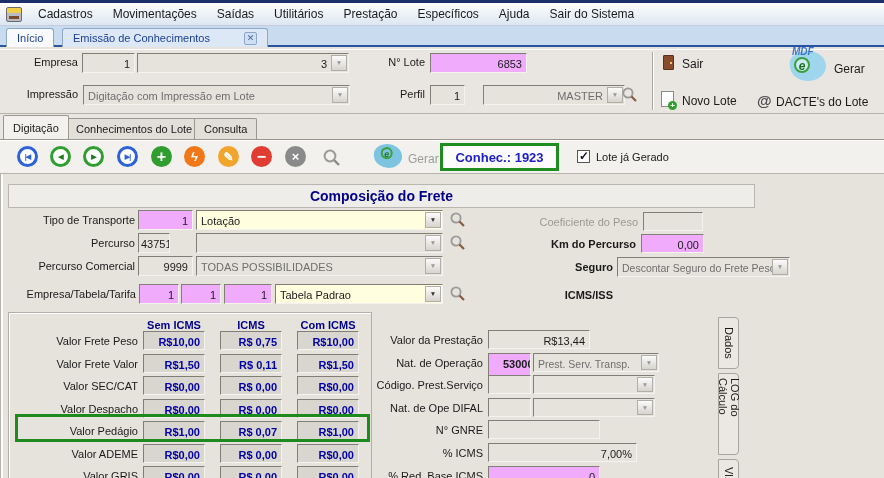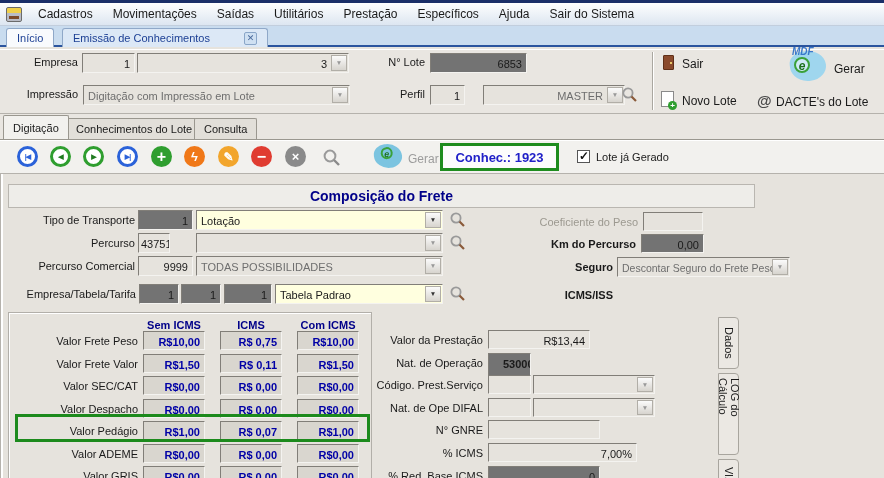--- a/index.html
+++ b/index.html
@@ -28,21 +28,21 @@
   .btab.idle { background:#dce8f6; }
   .tabclose { width:13px; height:13px; border:1px solid #8aa6c8; border-radius:2px; background:#cfe0f2;
               color:#49699c; font-size:9px; line-height:11px; text-align:center; }
 
   
   .hdr { position:absolute; left:0; top:49px; width:884px; height:65px; background:#e9e6e1;
          border-top:1px solid #ffffff; border-bottom:1px solid #b5b2ac; }
   .lbl { position:absolute; font-size:11px; white-space:nowrap; text-align:right; color:#1a1a1a; }
   .lbl.dis { color:#9c9990; }
   .fld { position:absolute; height:20px; border:1px solid; border-color:#817e78 #f4f3f0 #f4f3f0 #817e78;
-         background:#737373; font-size:11px; line-height:16px; padding:2px 4px; white-space:nowrap; overflow:hidden; }
+         background:#f0abfc; font-size:11px; line-height:16px; padding:2px 4px; white-space:nowrap; overflow:hidden; }
   .fld.right { text-align:right; }
   .fld.dis { background:#e6e3dd; }
   .fld.gtxt { color:#6e6e6e; }
   .fld.yellow { background:#ffffdf; }
   .fld.val { background:#d9d6cf; color:#0000a6; text-align:right; font-weight:bold; }
   .fld.small { font-size:10.5px; }
   .combo { padding-right:21px; }
   .arrow { position:absolute; right:1px; top:1px; bottom:1px; width:16px;
            background:linear-gradient(#fbfbfb,#d7d4ce); border:1px solid #b1aea7;
            display:flex; align-items:center; justify-content:center; font-size:6.5px; color:#333; }
@@ -310,20 +310,24 @@
   <div class="lbl" style="left:8px; top:470px; width:130px;">Valor GRIS</div>
   <div class="fld val" style="left:143px; top:466px; width:62px; height:19px;">R$0,00</div>
   <div class="fld val" style="left:220px; top:466px; width:62px; height:19px;">R$ 0,00</div>
   <div class="fld val" style="left:297px; top:466px; width:62px; height:19px;">R$0,00</div>
 
   <div class="lbl" style="left:374px; top:334px; width:109px;">Valor da Prestação</div>
   <div class="fld dis right" style="left:488px; top:330px; width:102px; height:19px;">R$13,44</div>
 
   <div class="lbl" style="left:374px; top:357px; width:109px;">Nat. de Operação</div>
   <div class="fld" style="left:488px; top:353px; width:43px; height:26px; padding:2px 14px;font-weight:bold;">530007</div>
+  <div class="fld dis gtxt combo small" style="left:533px; top:353px; width:126px; height:19px;">
+    <span>Prest. Serv. Transp.</span>
+    <span class="arrow dis">▼</span>
+  </div>
 
   <div class="lbl" style="left:374px; top:379px; width:109px;">Código. Prest.Serviço</div>
   <div class="fld dis" style="left:488px; top:375px; width:43px; height:19px;"></div>
   <div class="fld dis combo" style="left:533px; top:375px; width:122px; height:19px;">
     <span></span>
     <span class="arrow dis">▼</span>
   </div>
 
   <div class="lbl" style="left:374px; top:402px; width:109px;">Nat. de Ope DIFAL</div>
   <div class="fld dis" style="left:488px; top:398px; width:43px; height:19px;"></div>

